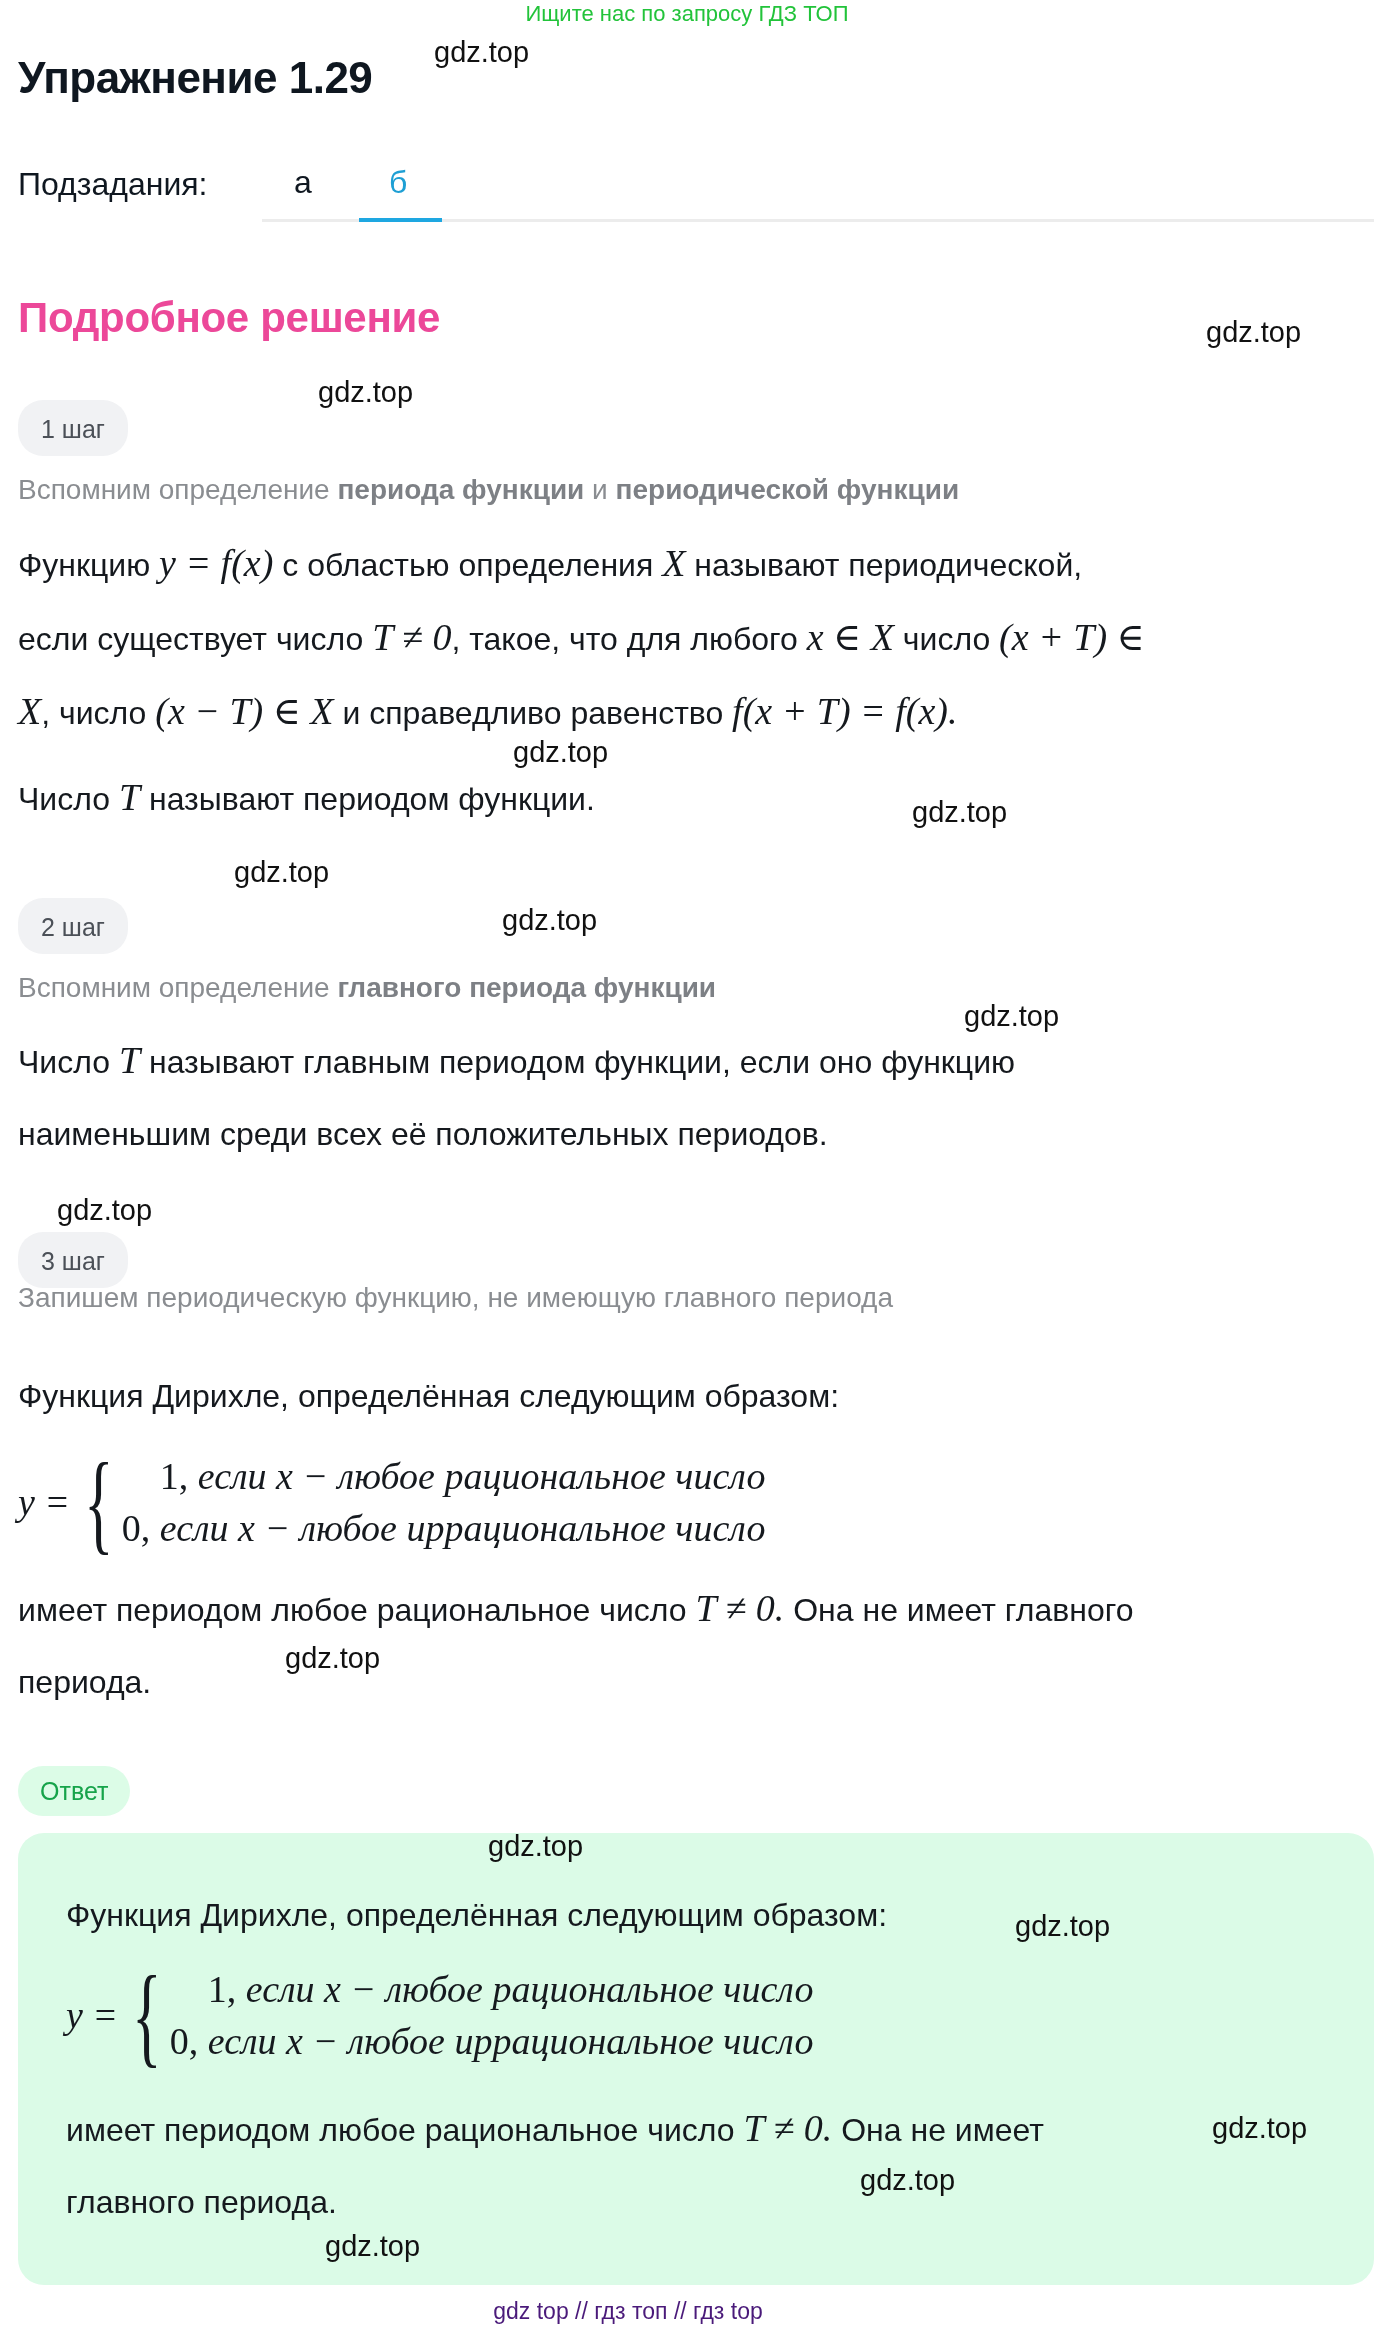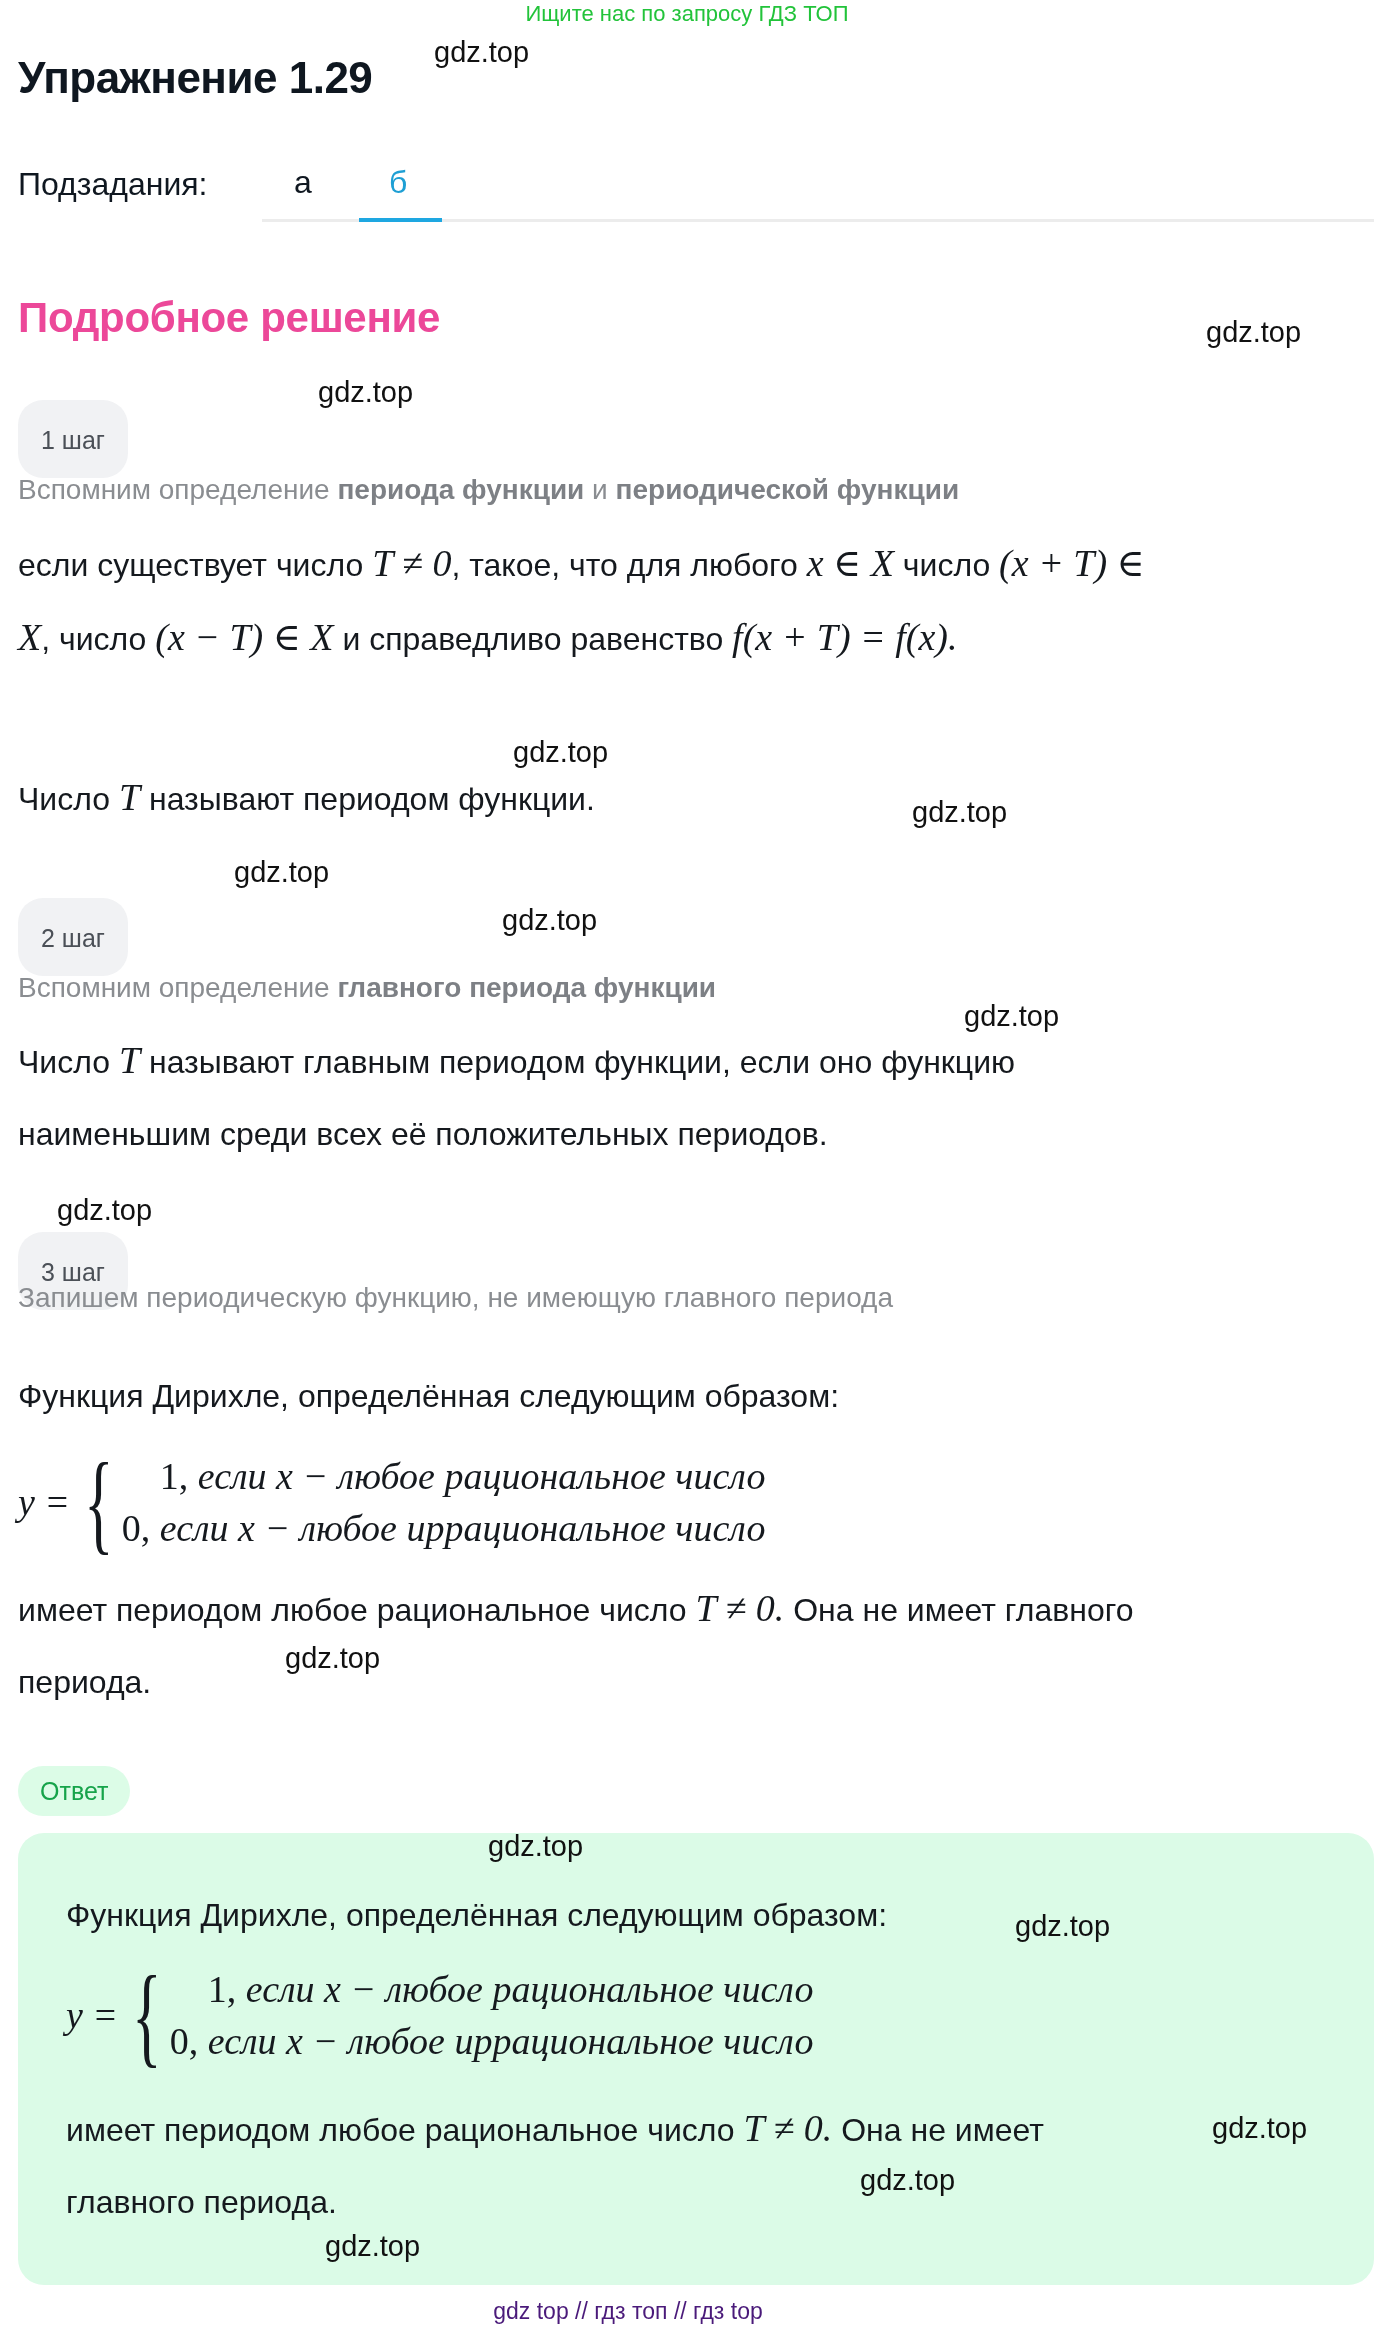--- a/index.html
+++ b/index.html
@@ -9,21 +9,21 @@
   .promo { top:0; left:0; width:1374px; text-align:center; font-size:22px; color:#22c33a; line-height:28px; }
   .wm { font-family:"Liberation Sans", sans-serif; font-size:29px; color:#111; line-height:32px; white-space:nowrap; }
   .title { left:18px; top:52px; font-size:44px; font-weight:700; letter-spacing:-0.5px; color:#0f1720; line-height:52px; }
   .tabs-label { left:18px; top:164px; font-size:32px; color:#0f1720; line-height:40px; }
   .tab { top:162px; font-size:32px; line-height:40px; cursor:pointer; }
   .tab-a { left:294px; color:#0f1720; }
   .tab-b { left:389px; color:#1e9fd4; }
   .tab-divider { left:262px; top:219px; width:1112px; height:3px; background:#ececec; }
   .tab-underline { left:359px; top:218px; width:83px; height:4px; background:#1ea7e1; }
   .h2 { left:18px; top:292px; font-size:42px; font-weight:700; color:#ec4899; line-height:52px; letter-spacing:-0.3px; }
-  .step-badge { left:18px; height:48px; padding:15px 23px; border-radius:25px; background:#f1f2f4;
+  .step-badge { left:18px; height:48px; padding:4px 23px; border-radius:25px; background:#f1f2f4;
                 font-size:25px; line-height:50px; color:#4b5057; }
   .hint { left:18px; font-size:28px; color:#8a8d91; line-height:36px; white-space:nowrap; }
   .hint b { font-weight:700; color:#7d8085; }
   .para { left:18px; font-size:32px; color:#15191e; line-height:72px; width:1350px; }
   .m { font-family:"Liberation Serif", "DejaVu Serif", serif; font-style:italic; font-size:38px; }
   .formula { left:18px; display:flex; align-items:center; font-family:"Liberation Serif", "DejaVu Serif", serif; font-size:38px; color:#15191e; }
   .formula .lhs { font-style:italic; margin-right:10px; }
   .formula .brace { font-size:112px; font-weight:200; line-height:1; transform:scaleX(0.55); margin:0 0 0 -8px; display:inline-block; }
   .formula .cases { display:flex; flex-direction:column; line-height:52px; margin-left:-4px;text-align:right; }
   .formula .cases i { font-style:italic; }
@@ -43,20 +43,21 @@
 <div class="abs tab tab-a">а</div>
 <div class="abs tab tab-b">б</div>
 <div class="abs tab-divider"></div>
 <div class="abs tab-underline"></div>
 
 <h2 class="abs h2" style="margin:0">Подробное решение</h2>
 
 <div class="abs step-badge" style="top:400px">1 шаг</div>
 <div class="abs hint" style="top:472px"><span>Вспомним определение </span><b>периода функции</b><span> и </span><b>периодической функции</b></div>
 <div class="abs para" style="top:527px">
+  <div><span>Функцию </span><span class="m">y = f(x)</span><span> с областью определения </span><span class="m">X</span><span> называют периодической,</span></div>
   <div><span>если существует число </span><span class="m">T ≠ 0</span><span>, такое, что для любого </span><span class="m">x ∈ X</span><span> число </span><span class="m">(x + T) ∈</span></div>
   <div><span class="m">X</span><span>, число </span><span class="m">(x − T) ∈ X</span><span> и справедливо равенство </span><span class="m">f(x + T) = f(x).</span></div>
 </div>
 <div class="abs para" style="top:761px"><span>Число </span><span class="m">T</span><span> называют периодом функции.</span></div>
 
 <div class="abs step-badge" style="top:898px">2 шаг</div>
 <div class="abs hint" style="top:970px"><span>Вспомним определение </span><b>главного периода функции</b></div>
 <div class="abs para" style="top:1024px">
   <div><span>Число </span><span class="m">T</span><span> называют главным периодом функции, если оно функцию</span></div>
   <div>наименьшим среди всех её положительных периодов.</div>

